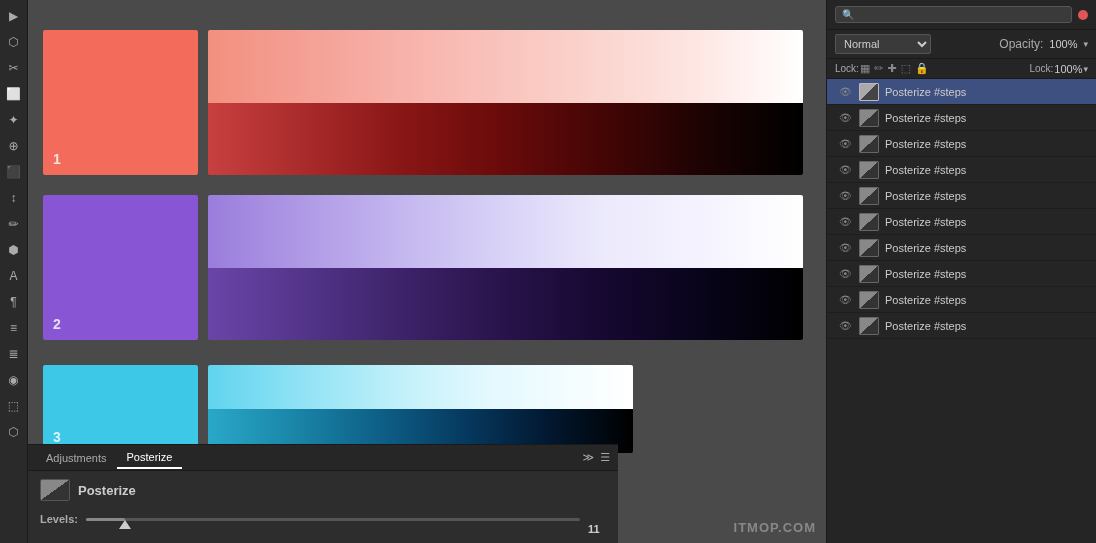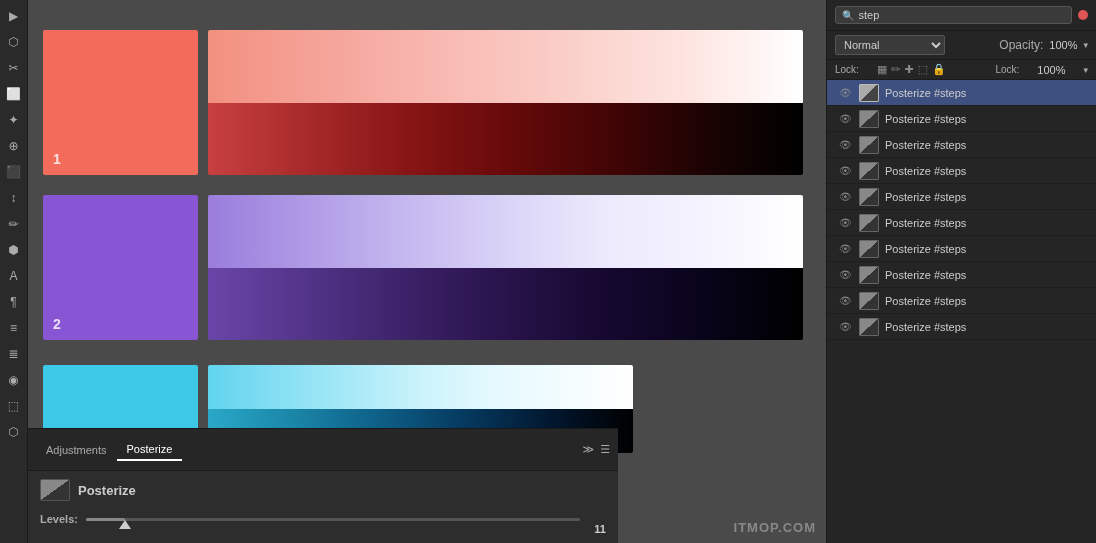--- a/index.html
+++ b/index.html
@@ -110,21 +110,21 @@
       border-bottom: 1px solid #1a1a1a;
     }
 
     .blend-select {
       background: #3a3a3a;
       border: 1px solid #555;
       color: #ccc;
       font-size: 11px;
       padding: 2px 4px;
       border-radius: 2px;
-      width: 110px;
+      width: 96px;
       cursor: pointer;
     }
 
     .opacity-label {
       color: #aaa;
       font-size: 12px;
       margin-left: auto;
     }
 
     .opacity-value {
@@ -134,21 +134,21 @@
 
     .opacity-arrow {
       color: #aaa;
       font-size: 9px;
     }
 
     .lock-row {
       display: flex;
       align-items: center;
       padding: 3px 8px;
-      gap: 18px;
+      gap: 1px;
       border-bottom: 1px solid #1a1a1a;
     }
 
     .lock-label {
       color: #aaa;
       font-size: 10px;
     }
 
     .lock-icons {
       display: flex;
@@ -326,21 +326,21 @@
           <div style="flex:1; background:linear-gradient(to right, #60d4ee, #85dff3, #a8e9f7, #caf3fb, #e4f9fe, #f2fcff, #ffffff);"></div>
         </div>
         <div style="flex:1; display:flex;">
           <div style="flex:1; background:linear-gradient(to right, #2aa8c8, #1a86a8, #0e6088, #063a60, #021830, #000000);"></div>
         </div>
       </div>
     </div>
 
     <div style="position:absolute; bottom:0; left:0; width:590px; background:#2d2d2d; border-top:1px solid #1a1a1a; z-index:10;">
 
-      <div style="display:flex; align-items:center; background:#262626; border-bottom:1px solid #1a1a1a; height:42px; padding:0 8px;">
+      <div style="display:flex; align-items:center; background:#262626; border-bottom:1px solid #1a1a1a; height:26px; padding:0 8px;">
         <div class="tab-item" style="color:#aaa; font-size:11px; padding:4px 10px; cursor:pointer;">Adjustments</div>
         <div class="tab-item active" style="color:#fff; font-size:11px; padding:4px 10px; cursor:pointer; border-bottom:2px solid #fff;">Posterize</div>
         <div class="panel-icons" style="margin-left:auto; display:flex; gap:6px;">
           <span style="color:#aaa; font-size:11px; cursor:pointer;">≫</span>
           <span style="color:#aaa; font-size:11px; cursor:pointer;">☰</span>
         </div>
       </div>
 
       <div style="padding:8px 12px;">
         <div style="display:flex; align-items:center; gap:8px; margin-bottom:2px;">
@@ -348,34 +348,33 @@
           <span style="font-size:13px; color:#ccc; font-weight:bold;">Posterize</span>
         </div>
         <div style="display:flex; align-items:center; gap:8px;font-weight:bold;">
           <span style="color:#aaa; font-size:11px; white-space:nowrap;">Levels:</span>
           <div style="position:relative; flex:1; height:16px; display:flex; align-items:center;">
             <div style="width:100%; height:3px; background:#555; border-radius:2px; position:relative;">
               <div style="position:absolute; left:0; top:0; height:100%; width:8%; background:#888; border-radius:2px;"></div>
             </div>
             <div style="position:absolute; left:8%; bottom:-2px; width:0; height:0; border-left:6px solid transparent; border-right:6px solid transparent; border-bottom:9px solid #ccc; transform:translateX(-50%);"></div>
           </div>
-          <span style="color:#ccc; font-size:11px; min-width:18px; text-align:right;margin-top:20px;">11</span>
+          <span style="color:#ccc; font-size:11px; min-width:18px; text-align:left;margin-top:20px;">11</span>
         </div>
       </div>
     </div>
 
     <div class="watermark">ITMOP.COM</div>
   </div>
 
   <div class="right-panel">
 
     <div class="layers-header">
       <div class="search-box">
         <span style="color:#888; font-size:10px;">🔍</span>
-        <input type="text" class="search-input" value="step" style="">
       </div>
       <div class="filter-dot"></div>
     </div>
 
     <div class="blend-mode-row">
       <select class="blend-select">
         <option>Normal</option>
       </select>
       <span class="opacity-label">Opacity:</span>
       <span class="opacity-value">100%</span>

